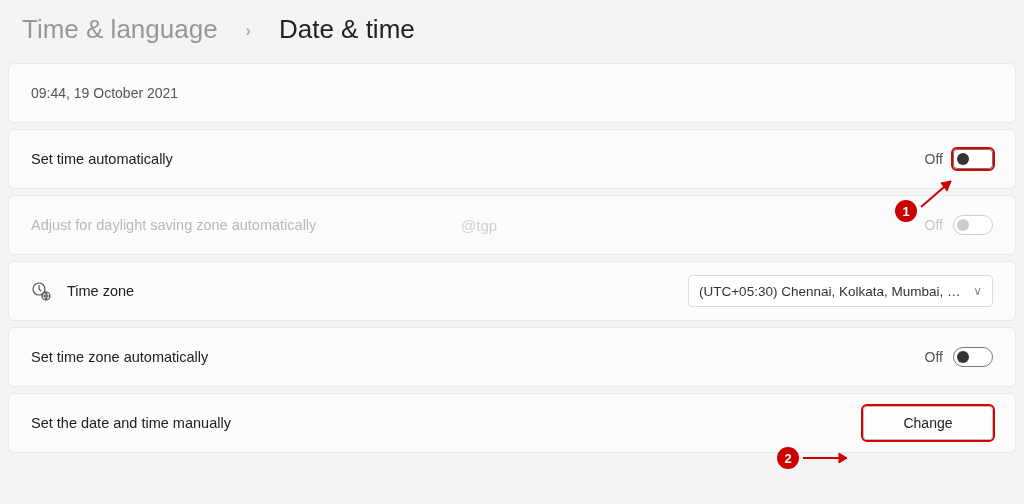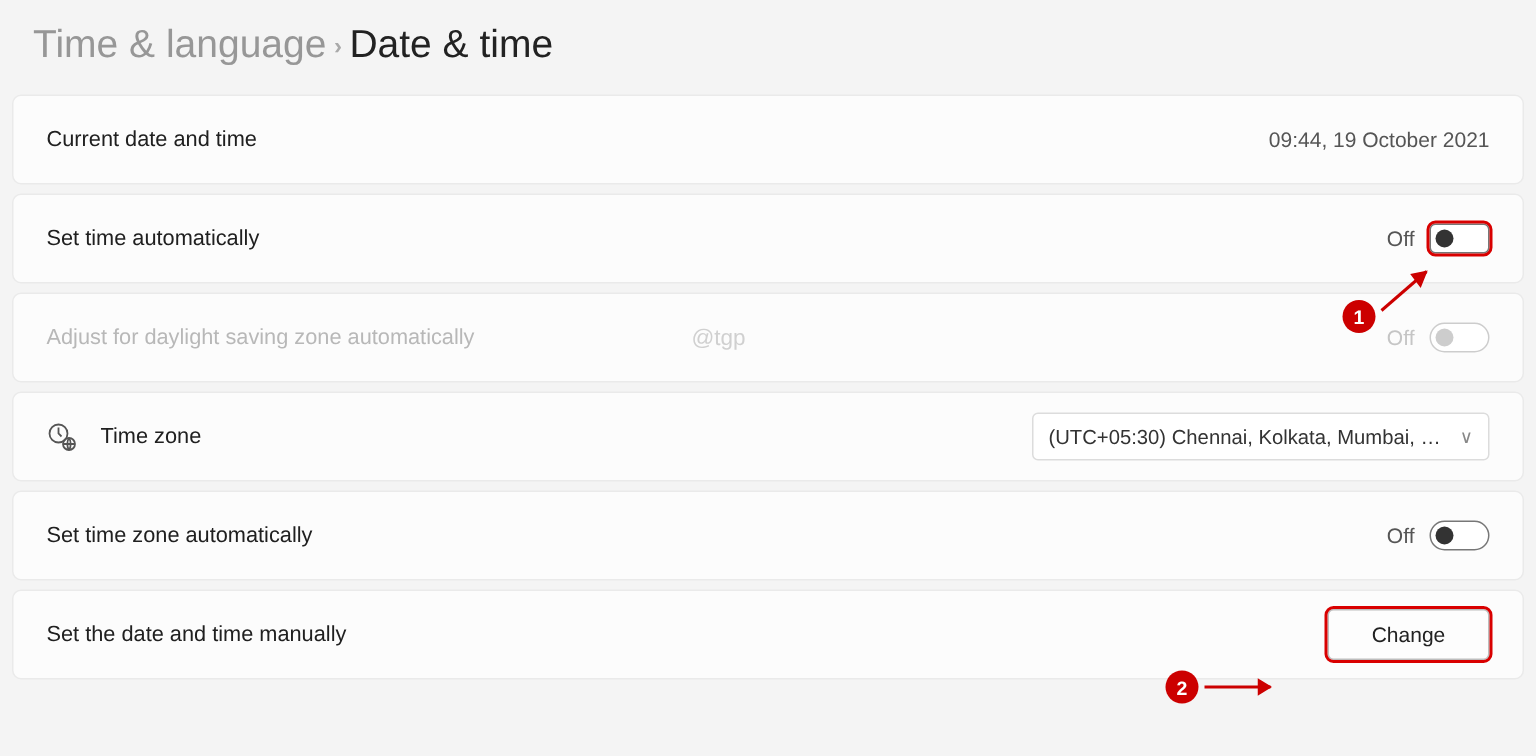--- a/index.html
+++ b/index.html
@@ -1,51 +1,50 @@
 <!DOCTYPE html>
 <html><head>
   <meta charset="utf-8">
   <style>
     *{box-sizing:border-box;margin:0;padding:0}
     body{font-family:"Segoe UI",Arial,sans-serif;background:#f4f4f4;width:1024px;height:504px;overflow:hidden;padding:0 8px}
-    .breadcrumb{display:flex;align-items:baseline;gap:5px;padding:14px 14px 18px}
+    .breadcrumb{display:flex;align-items:baseline;gap:28px;padding:14px 14px 18px}
     .breadcrumb .parent{font-size:26px;color:#979797;font-weight:400}
     .breadcrumb .sep{color:#aaa;font-size:16px;font-weight:600;position:relative;top:-2px}
     .breadcrumb .current{font-size:26px;font-weight:400;color:#222}
     .card{background:#fcfcfc;border:1px solid #eaeaea;border-radius:6px;padding:0 22px;height:60px;margin-bottom:6px;display:flex;align-items:center;font-size:14.5px;color:#202020}
     .card .label{flex:1}
     .card .right{display:flex;align-items:center;gap:10px;color:#555;font-size:14px}
     .disabled{color:#b8b8b8}
     .disabled .right{color:#c5c5c5}
     .toggle{width:40px;height:20px;border-radius:10px;border:1px solid #777;background:#fff;position:relative;display:inline-block;cursor:pointer}
     .toggle::after{content:"";position:absolute;left:3px;top:3px;width:12px;height:12px;border-radius:50%;background:#333}
     .disabled .toggle{border-color:#cdcdcd}
     .disabled .toggle::after{background:#cdcdcd}
     .tz-icon{width:20px;height:20px;margin-right:16px;display:inline-flex;align-items:center;justify-content:center}
     .select{border:1px solid #dcdcdc;background:#fff;border-radius:4px;height:32px;width:305px;display:flex;align-items:center;padding:0 10px;font-size:13.5px;color:#333;cursor:pointer}
     .select-text{overflow:hidden;white-space:nowrap;text-overflow:ellipsis;flex:1}
     .chev{color:#888;font-size:12px;margin-left:8px}
-    .btn{width:108px;height:34px;border:1px solid #bdbdbd;background:#fdfdfd;border-radius:4px;font-size:14px;color:#222;cursor:pointer}
+    .btn{width:130px;height:34px;border:1px solid #bdbdbd;background:#fdfdfd;border-radius:4px;font-size:14px;color:#222;cursor:pointer}
     .hl{outline:2px solid #d90000;border-radius:4px}
     .annot{position:absolute;pointer-events:none}
     .badge{width:22px;height:22px;border-radius:50%;background:#c00;color:#fff;font-weight:700;font-size:13px;display:flex;align-items:center;justify-content:center;font-family:Arial}
     .arrow{stroke:#c00;fill:#c00}
     .wm{color:#d0d0d0;font-size:15px;position:absolute}
   </style>
 </head>
 <body>
 
 <div class="breadcrumb">
   <span class="parent">Time &amp; language</span>
   <span class="sep">›</span>
   <span class="current">Date &amp; time</span>
 </div>
 
 <div class="card">
-  <div class="label">Current date and time</div>
   <div class="right">09:44, 19 October 2021</div>
 </div>
 
 <div class="card">
   <div class="label">Set time automatically</div>
   <div class="right">
     <span>Off</span>
     <span class="toggle hl"></span>
   </div>
 </div>

